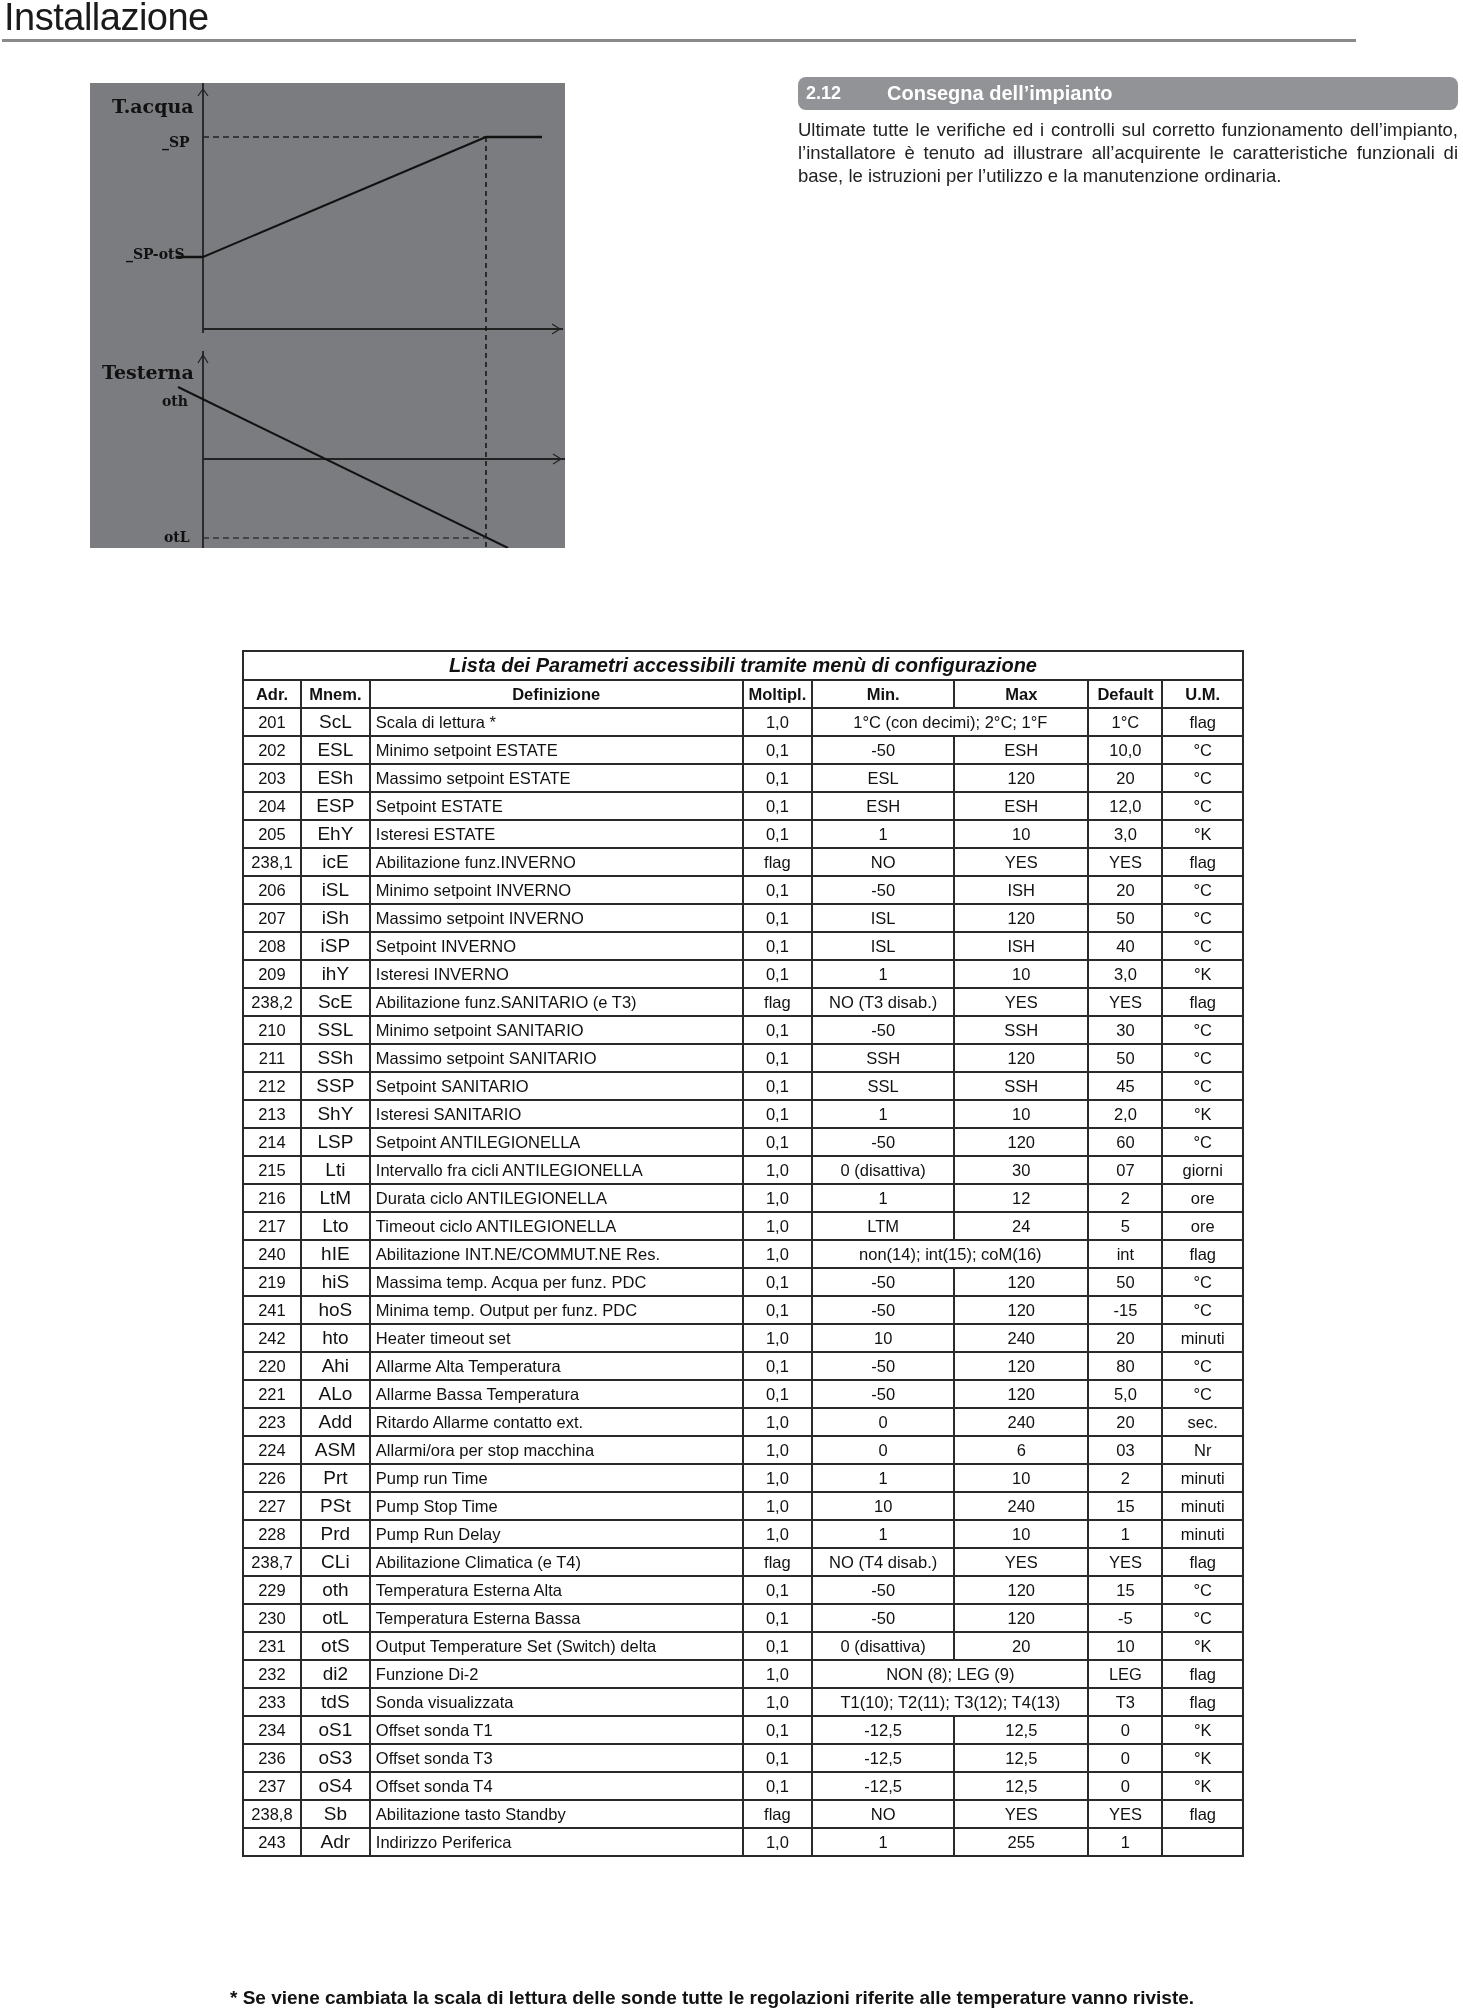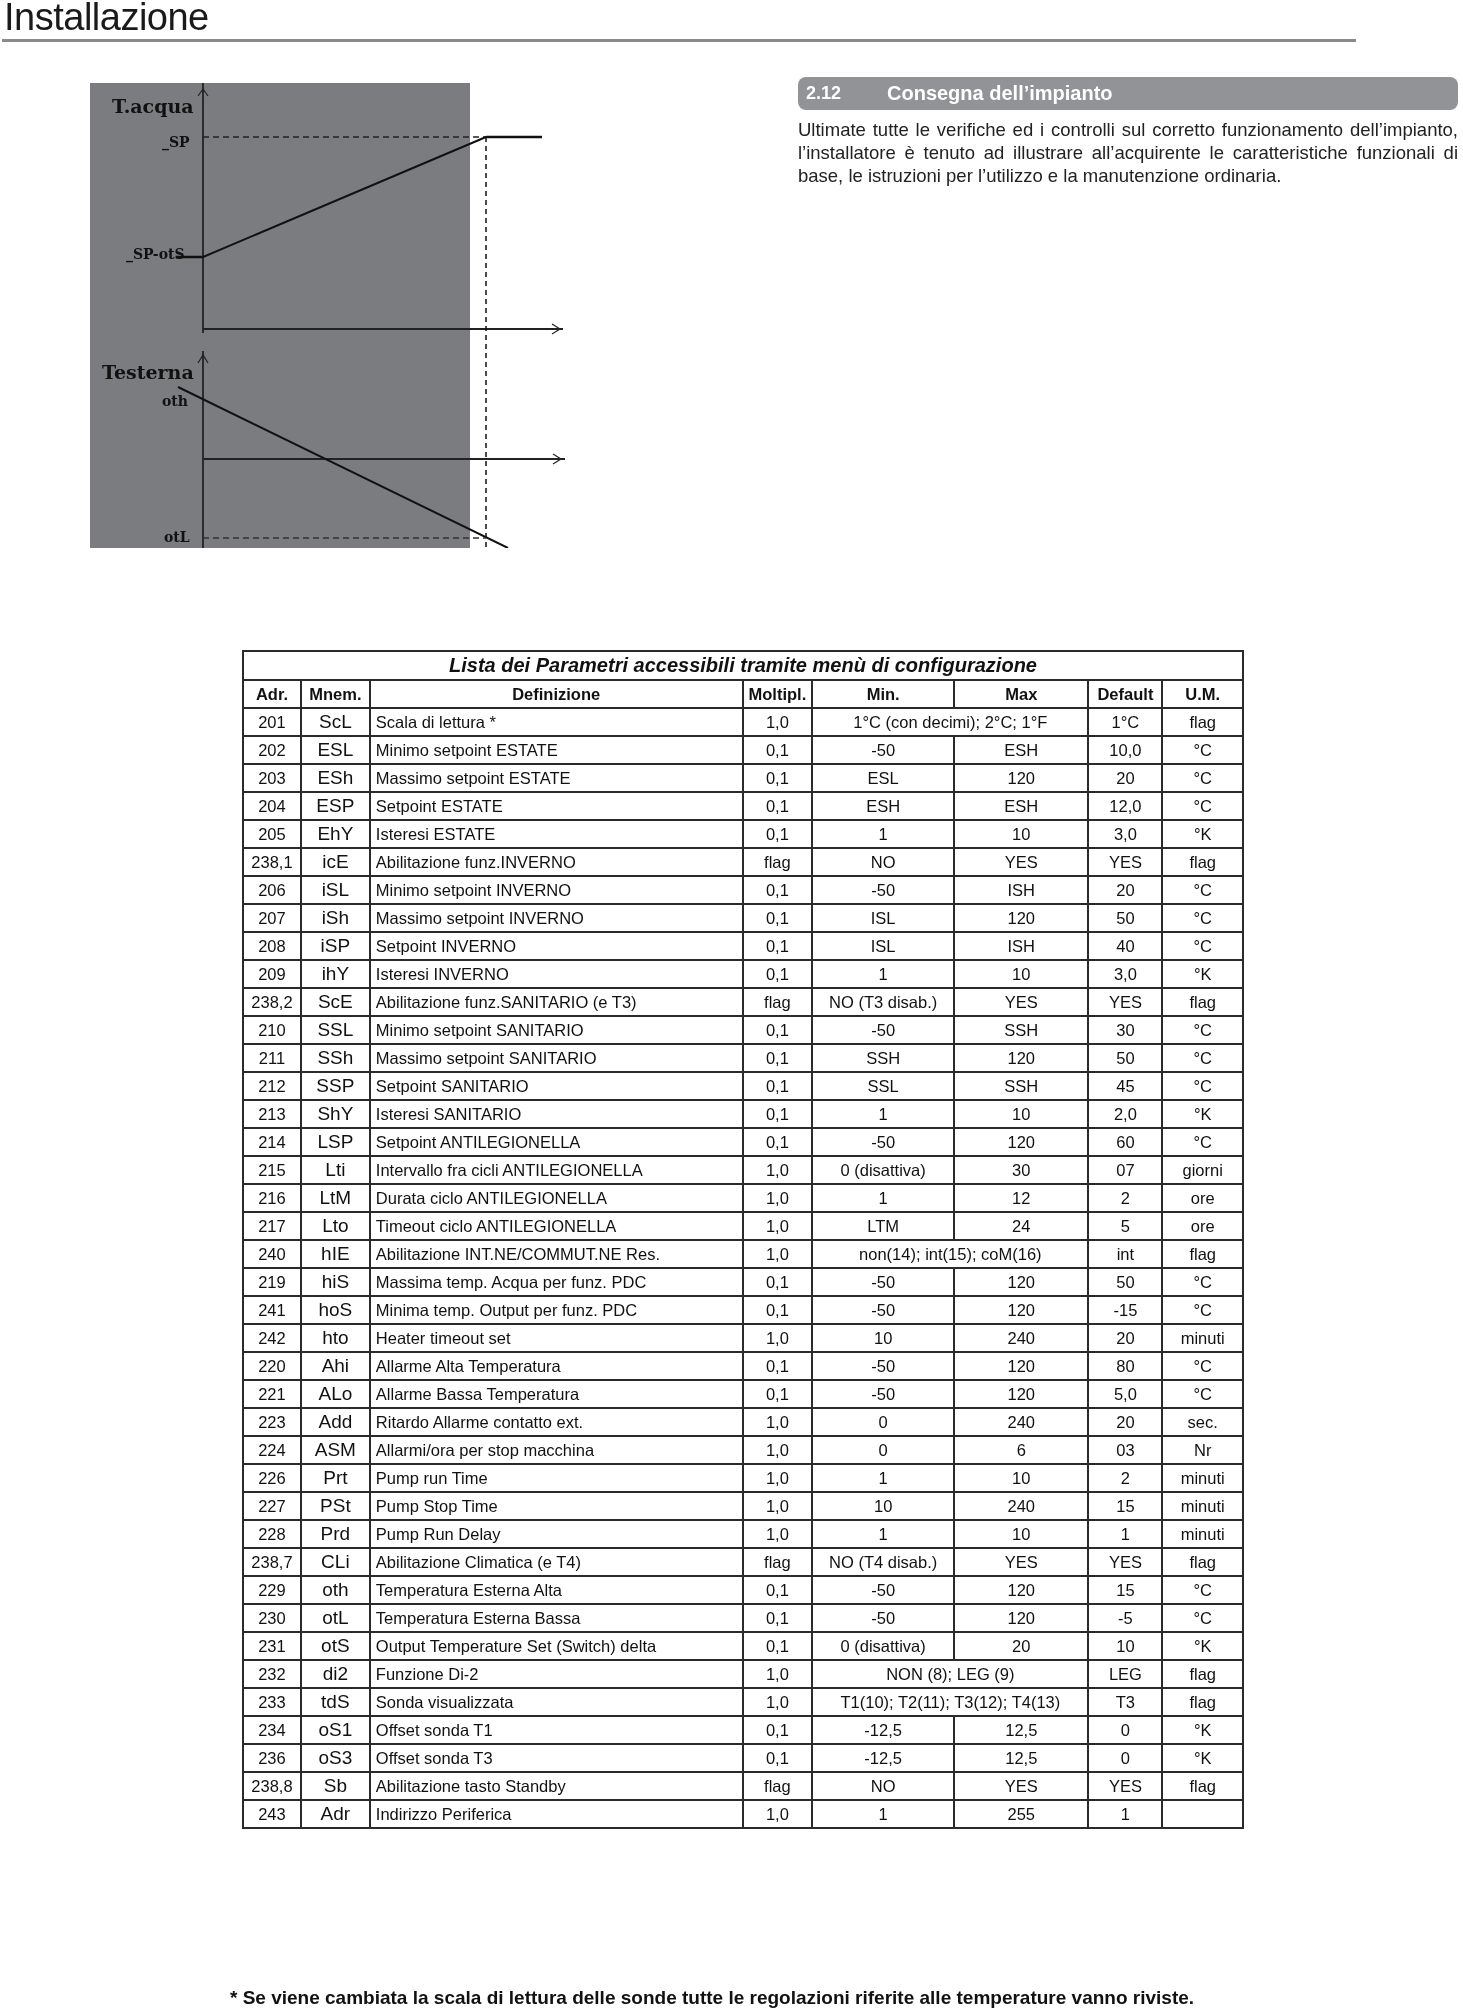--- a/index.html
+++ b/index.html
@@ -1,19 +1,19 @@
 <!DOCTYPE html>
 <html><head>
 <meta charset="utf-8">
 <style>
   html, body { margin:0; padding:0; background:#ffffff; }
   body { width:1463px; height:2014px; position:relative; overflow:hidden; font-family:"Liberation Sans", sans-serif; color:#111; }
   .page-title { position:absolute; left:4px; top:-4px; font-size:38px; font-weight:normal; letter-spacing:-0.5px; color:#1a1a1a; font-family:"Liberation Sans", sans-serif; }
   .title-rule { position:absolute; left:2px; top:39px; width:1354px; height:3px; background:#8a8a8a; }
-  .graph { position:absolute; left:90px; top:83px; width:380px; height:465px; background:#7b7c80; }
+  .graph { position:absolute; left:90px; top:83px; width:475px; height:465px; background:#7b7c80; }
   .graph svg { position:absolute; left:0; top:0; }
   .section-bar { position:absolute; left:798px; top:77px; width:660px; height:33px; background:#929396; color:#fff; font-weight:bold; font-size:20px; line-height:33px;border-radius:8px; }
   .section-num { position:absolute; left:8px; top:0; font-size:18px; }
   .section-title { position:absolute; left:89px; top:0; }
   .section-text { position:absolute; left:798px; top:118px; width:660px; font-size:18.5px; line-height:23px; color:#222; text-align:justify; }
   table.params { position:absolute; left:230px; top:650px; width:1002px; border-collapse:collapse; font-family:"Liberation Sans", sans-serif; font-size:16.5px;margin-left:12px; }
   table.params td, table.params th { border:2px solid #2a2a2a; padding:0 5px; height:26px; text-align:center; white-space:nowrap; }
   table.params th.table-title { font-style:italic; font-weight:bold; font-size:20px; height:27px; border-bottom:2px solid #2a2a2a; }
   table.params thead tr.hdr th { font-weight:bold; font-size:16.5px; height:26px; }
   table.params td.def { text-align:left; }
@@ -462,20 +462,30 @@
         <td>236</td>
         <td class="mnem">oS3</td>
         <td class="def">Offset sonda T3</td>
         <td>0,1</td>
         <td>-12,5</td>
         <td>12,5</td>
         <td>0</td>
         <td>°K</td>
       </tr>
       <tr>
+        <td>237</td>
+        <td class="mnem">oS4</td>
+        <td class="def">Offset sonda T4</td>
+        <td>0,1</td>
+        <td>-12,5</td>
+        <td>12,5</td>
+        <td>0</td>
+        <td>°K</td>
+      </tr>
+      <tr>
         <td>238,8</td>
         <td class="mnem">Sb</td>
         <td class="def">Abilitazione tasto Standby</td>
         <td>flag</td>
         <td>NO</td>
         <td>YES</td>
         <td>YES</td>
         <td>flag</td>
       </tr>
       <tr>

